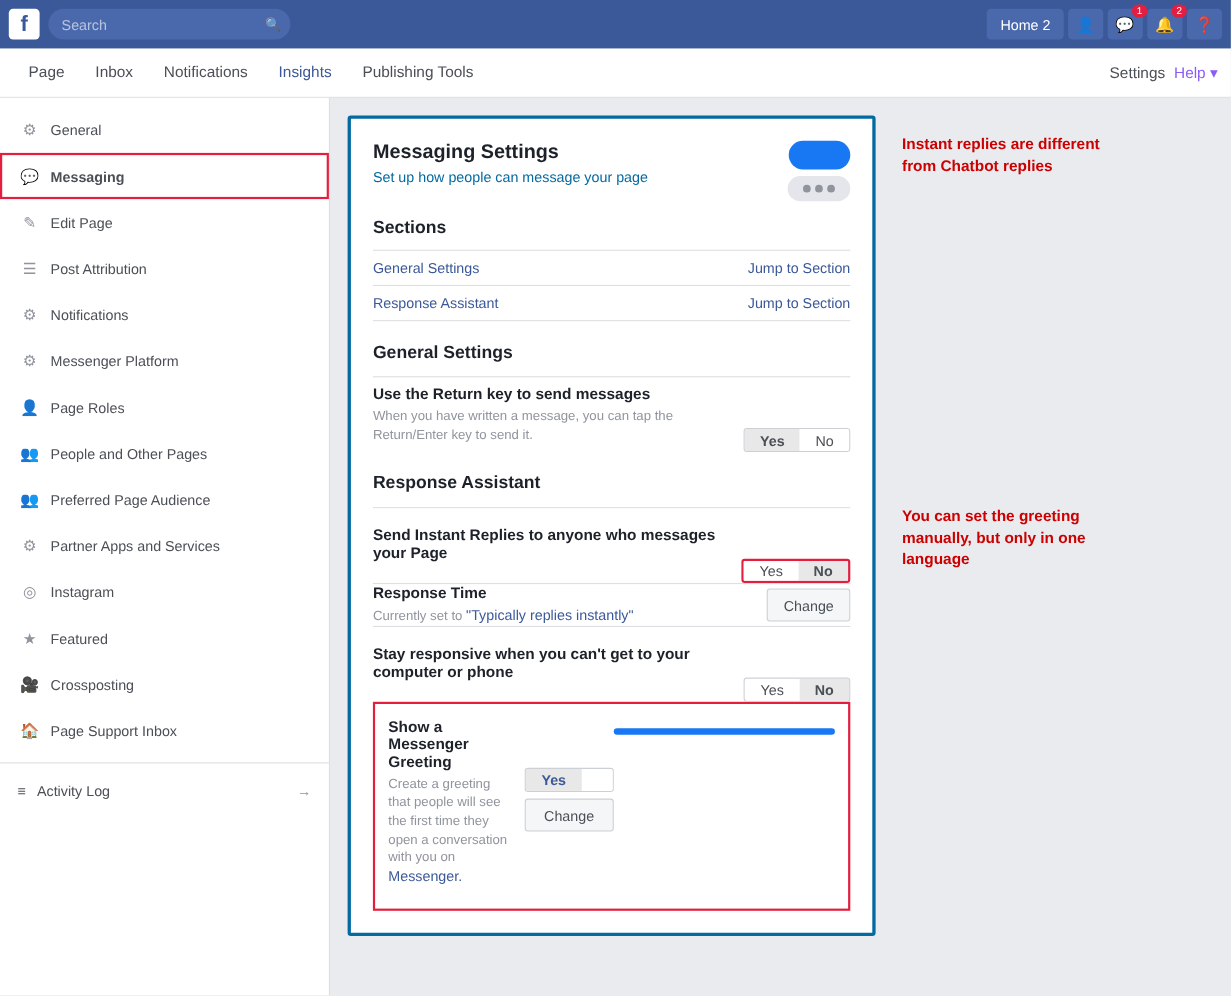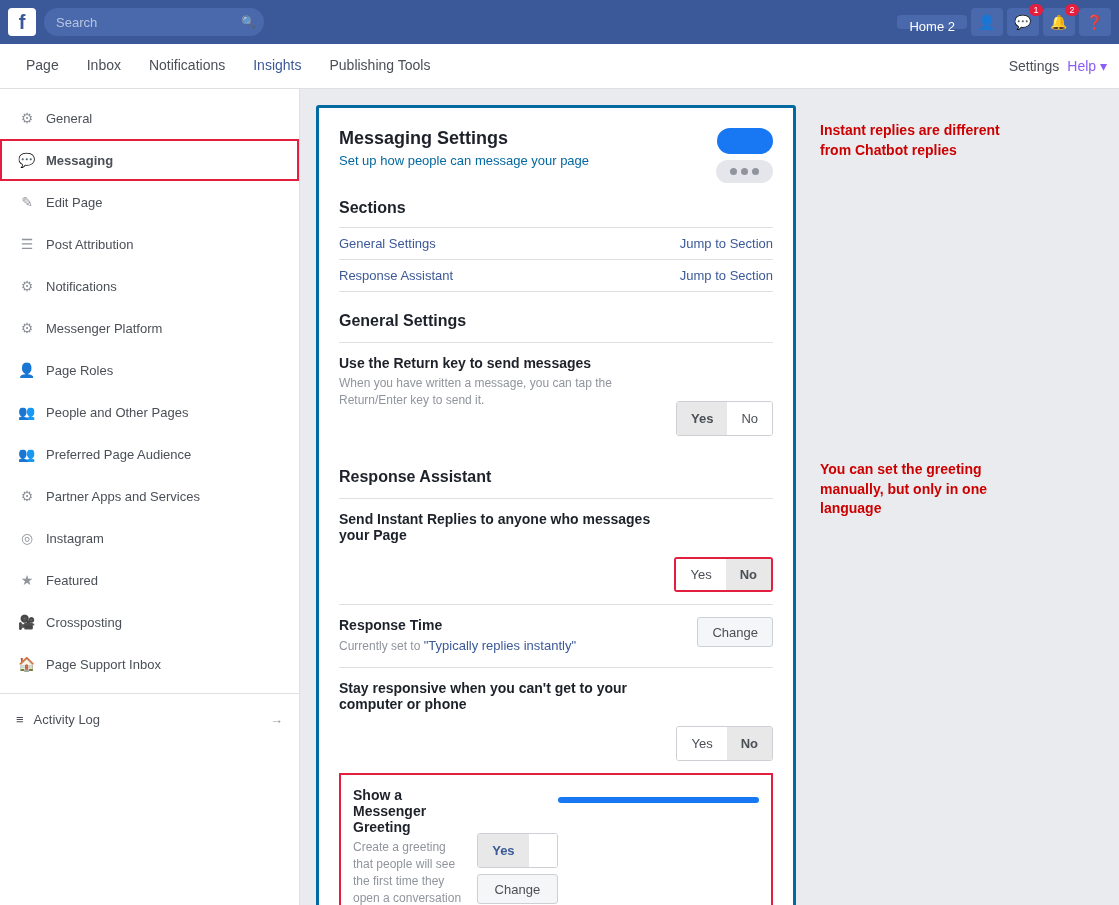--- a/index.html
+++ b/index.html
@@ -53,21 +53,21 @@
       gap: 4px;
     }
     .nav-btn {
       background: #4a69ad;
       border: none;
       color: white;
       padding: 4px 12px;
       border-radius: 4px;
       font-size: 13px;
       cursor: pointer;
-      height: 14px;
+      height: 28px;
     }
     .nav-icon-btn {
       background: #4a69ad;
       border: none;
       color: white;
       width: 32px; height: 28px;
       border-radius: 4px;
       font-size: 14px;
       cursor: pointer;
       display: flex; align-items: center; justify-content: center;
@@ -244,43 +244,43 @@
     
     .gs-title {
       font-size: 16px;
       font-weight: 600;
       color: #1d2129;
       margin: 20px 0 12px 0;
     }
     .setting-row {
       display: flex;
       justify-content: space-between;
-      align-items: flex-start;
-      padding: 12px 0;
+      align-items: center;
+      padding: 0 0;
       border-top: 1px solid #dddfe2;
     }
     .setting-label {
       font-size: 14px;
       font-weight: 600;
       color: #1d2129;
       margin-bottom: 4px;
     }
     .setting-desc {
       font-size: 12px;
       color: #90949c;
       max-width: 320px;
       line-height: 1.4;
     }
     .setting-desc a { color: #3b5998; text-decoration: none; }
     .toggle-btn {
       display: flex;
       border: 1px solid #ccd0d5;
       border-radius: 3px;
       overflow: hidden;
-      height: 35px;
+      height: 22px;
       flex-shrink: 0;
       margin-top: 46px;
     }
     .toggle-opt {
       padding: 0 14px;
       display: flex; align-items: center;
       font-size: 13px;
       cursor: pointer;
       background: white;
       color: #4b4f56;

